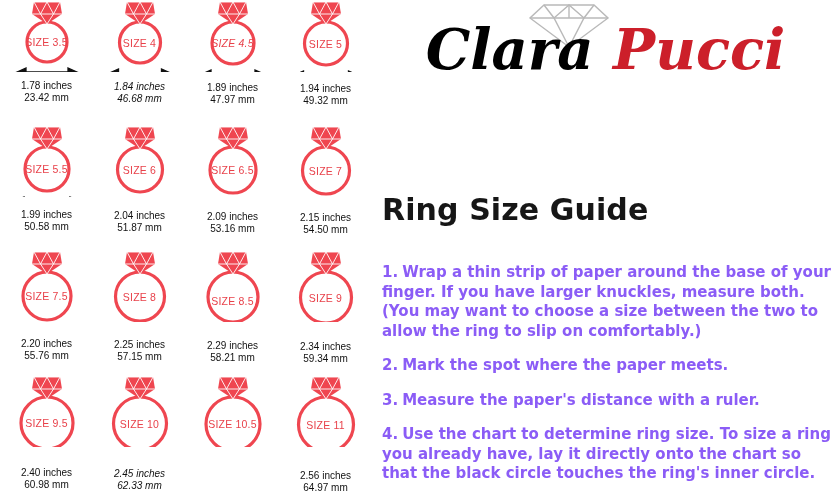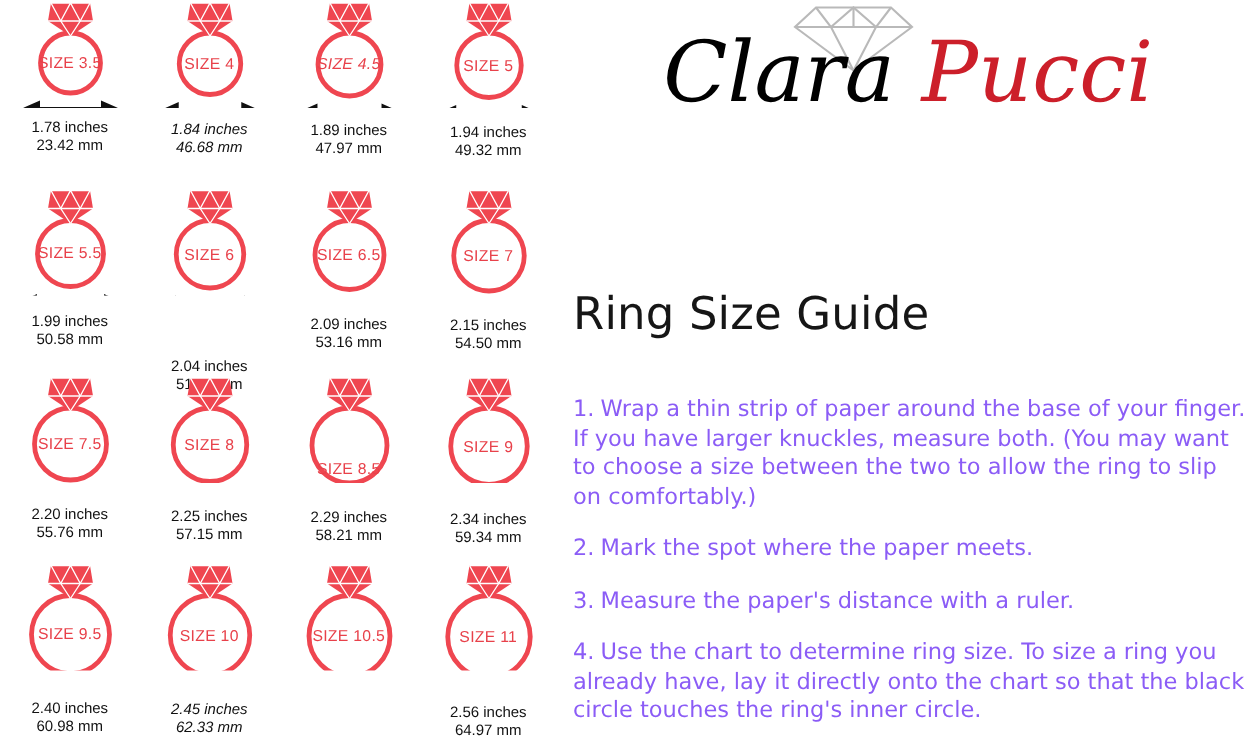--- a/index.html
+++ b/index.html
@@ -69,20 +69,21 @@
     color: #111111;
   }
 
   
   .right {
     position: absolute;
     left: 372px;
     top: 0;
     width: 467px;
     height: 501px;
+    font-weight: bold;
   }
   .logo-wrap {
     position: absolute;
     left: 6px;
     top: 0;
     width: 455px;
     height: 108px;
   }
   .logo-diamond {
     position: absolute;
@@ -284,21 +285,21 @@
               <path d="M40 14 L46.5 2 L53 14"></path>
             </g>
             <g stroke="#111111" stroke-width="1.3" fill="#111111">
               <line x1="22" y1="77" x2="71" y2="77"></line>
               <polygon points="14,77 23,73 23,81"></polygon>
               <polygon points="79,77 70,73 70,81"></polygon>
             </g>
           </svg>
         </div>
         <div class="size-label" style="top: 38.5px;">SIZE 6</div>
-        <div class="measure" style="top: 85px; margin-top: 29px;">
+        <div class="measure" style="top: 85px;">
           <div>2.04 inches</div>
           <div>51.87 mm</div>
         </div>
       </div>
       <div class="ring-cell">
         <div class="ring-art">
           <svg class="ring-svg" width="93" height="72" viewBox="0 0 93 72">
             <circle cx="46.5" cy="45" r="23" fill="none" stroke="#ef4650" stroke-width="3.2"></circle>
             <g fill="#ef4650">
               <path d="M33.5 2 L59.5 2 L61.5 14 L46.5 24 L31.5 14 Z"></path>
@@ -418,21 +419,21 @@
               <path d="M59.5 2 L53 14 L46.5 24"></path>
               <path d="M40 14 L46.5 2 L53 14"></path>
             </g>
             <g stroke="#111111" stroke-width="1.3" fill="#111111">
               <line x1="19.5" y1="82" x2="73.5" y2="82"></line>
               <polygon points="11.5,82 20.5,78 20.5,86"></polygon>
               <polygon points="81.5,82 72.5,78 72.5,86"></polygon>
             </g>
           </svg>
         </div>
-        <div class="size-label" style="top: 57px;">SIZE 8.5</div>
+        <div class="size-label" style="top: 45px;">SIZE 8.5</div>
         <div class="measure" style="top: 90px;">
           <div>2.29 inches</div>
           <div>58.21 mm</div>
         </div>
       </div>
       <div class="ring-cell">
         <div class="ring-art">
           <svg class="ring-svg" width="93" height="72" viewBox="0 0 93 72">
             <circle cx="46.5" cy="47.5" r="25.5" fill="none" stroke="#ef4650" stroke-width="3.2"></circle>
             <g fill="#ef4650">

